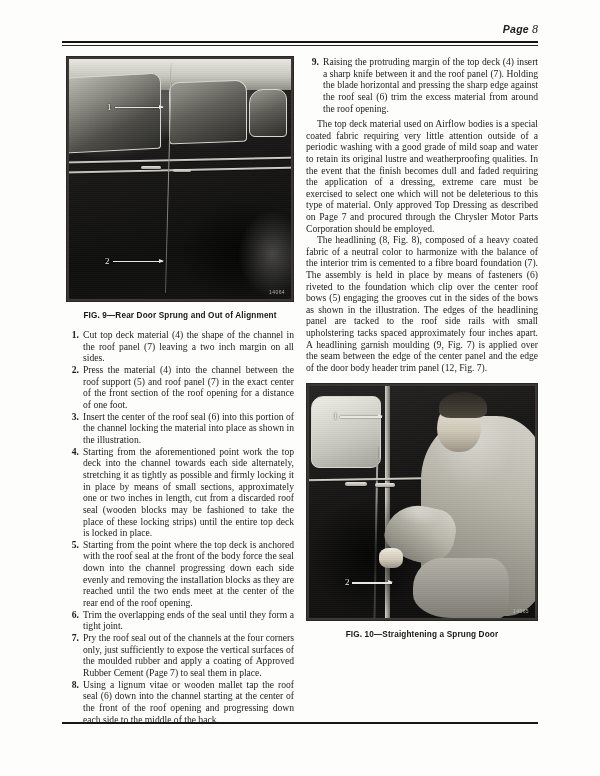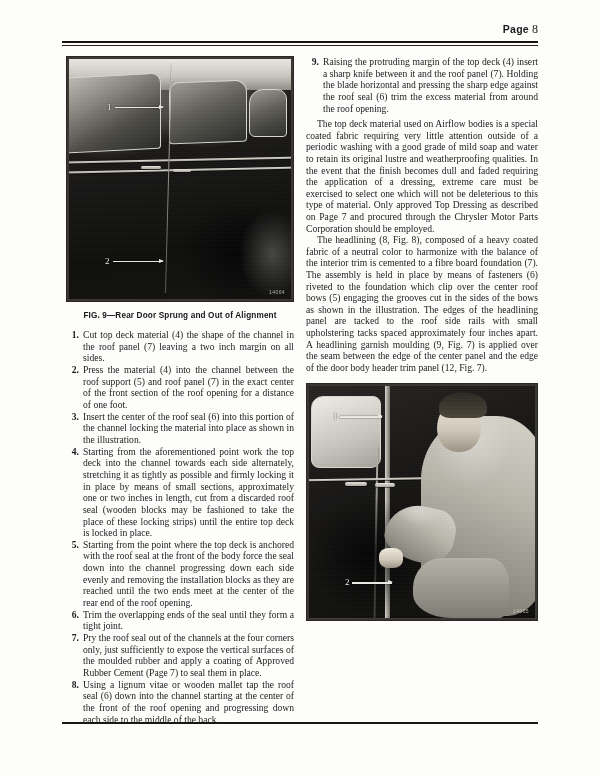--- a/index.html
+++ b/index.html
@@ -37,20 +37,21 @@
     letter-spacing: 2.6px;
     color: #111;
     white-space: nowrap;
   }
   .header-page {
     position: absolute;
     right: 0;
     top: 4px;
     font-size: 11px;
     white-space: nowrap;
+    font-style: italic;
   }
   .header-page .pg-word {
     font-family: "Liberation Sans", sans-serif;
     font-weight: bold;
     font-size: 10.5px;
     letter-spacing: .3px;
   }
   .header-page .pg-num {
     font-family: "Liberation Serif", serif;
     font-size: 12px;
@@ -389,16 +390,17 @@
         <div class="callout" style="left:24px; top:26px;">1</div>
         <div class="leader" style="left:31px; top:30px; width:42px;"></div>
 
         <div class="callout" style="left:36px; top:192px;">2</div>
         <div class="leader" style="left:43px; top:196px; width:40px;"></div>
 
         <div class="neg-id">14065</div>
         <div class="grain"></div>
       </div>
     </div>
+    <div class="fig-caption">FIG. 10—Straightening a Sprung Door</div>
   </div>
 
   <div class="rule-bottom"></div>
 </div>
 
 </body></html>

